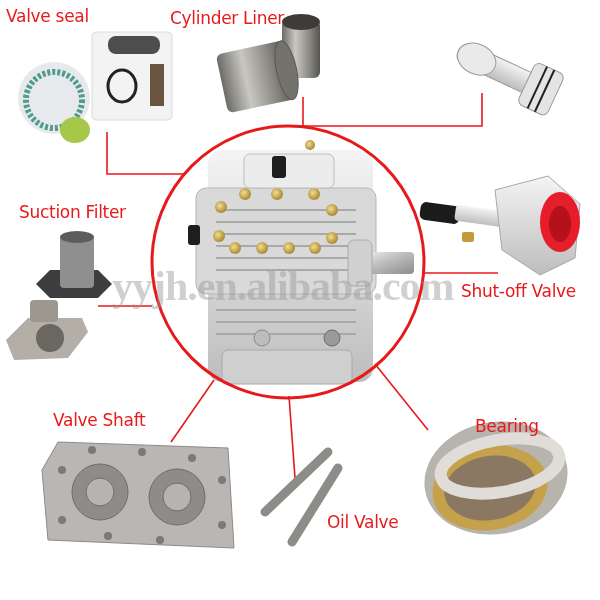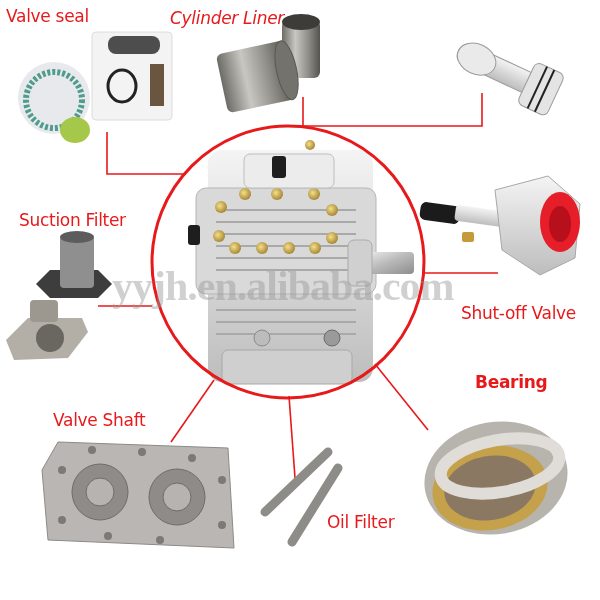--- a/index.html
+++ b/index.html
@@ -161,19 +161,19 @@
     <ellipse cx="496" cy="478" rx="72" ry="56" fill="#b7b4ae" transform="rotate(-10 496 478)"></ellipse>
     <ellipse cx="490" cy="488" rx="58" ry="42" fill="#c4a14a" transform="rotate(-10 490 488)"></ellipse>
     <ellipse cx="490" cy="488" rx="46" ry="32" fill="#8a7862" transform="rotate(-10 490 488)"></ellipse>
     <ellipse cx="500" cy="466" rx="60" ry="26" fill="none" stroke="#e0ddd8" stroke-width="12" transform="rotate(-10 500 466)"></ellipse>
   </g>
 </svg>
 
 <div class="watermark">yyjh.en.alibaba.com</div>
 
 <div class="label" style="left:6px; top:6px;">Valve seal</div>
-<div class="label" style="left:170px; top:8px;font-style:italic;">Cylinder Liner</div>
-<div class="label" style="left:19px; top:210px;">Suction  Filter</div>
-<div class="label" style="left:461px; top:303px;">Shut-off Valve</div>
+<div class="label" style="left:170px; top:8px;">Cylinder Liner</div>
+<div class="label" style="left:19px; top:202px;">Suction  Filter</div>
+<div class="label" style="left:461px; top:281px;">Shut-off Valve</div>
 <div class="label" style="left:53px; top:410px;">Valve Shaft</div>
-<div class="label" style="left:327px; top:512px;">Oil Filter</div>
-<div class="label" style="left:475px; top:372px;font-weight:bold;">Bearing</div>
+<div class="label" style="left:327px; top:512px;">Oil Valve</div>
+<div class="label" style="left:475px; top:416px;">Bearing</div>
 </div>
 
 </body></html>

